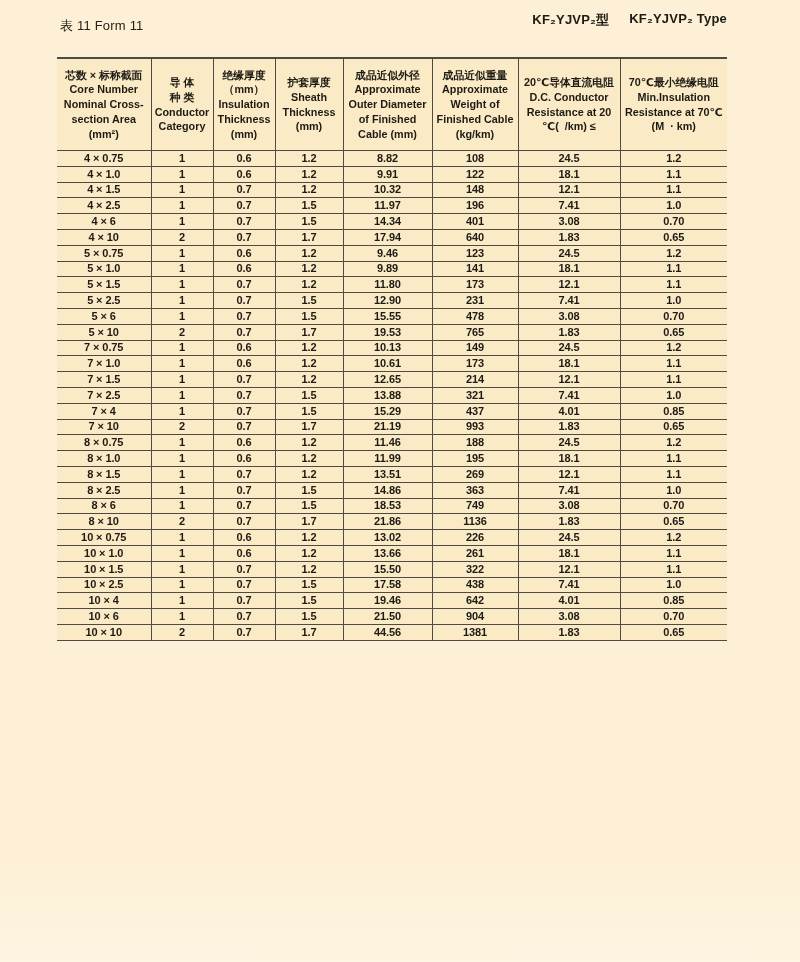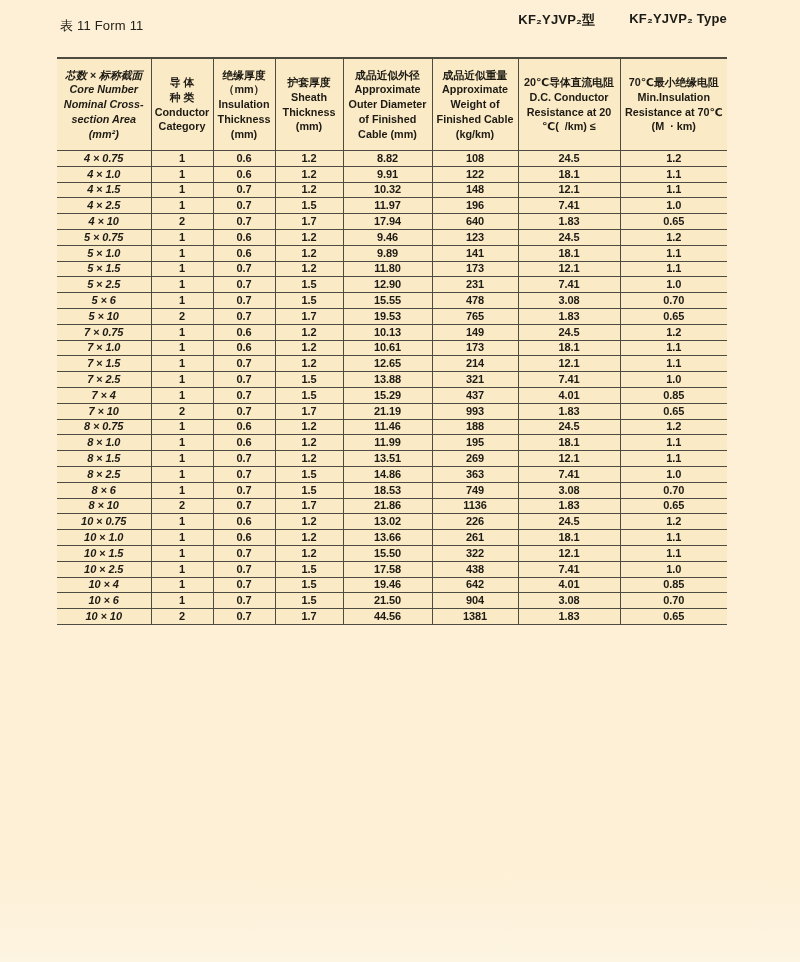--- a/index.html
+++ b/index.html
@@ -11,37 +11,37 @@
   .page{
     position:relative;width:800px;height:962px;overflow:hidden;
     background:linear-gradient(180deg,var(--page-bg) 0%,var(--page-bg) 90%,#fdf4e1 100%);
   }
   .form-label{
     position:absolute;left:60px;top:17px;
     font-size:13px;color:#24221a;letter-spacing:0.2px;
   }
   .type-title{
     position:absolute;top:11px;right:73px;
-    display:flex;gap:34px;
+    display:flex;gap:20px;
     font-weight:bold;font-size:13px;color:#1d1b15;letter-spacing:0.2px;
   }
   table.spec{
     position:absolute;left:57px;top:57px;width:670px;
     border-collapse:collapse;table-layout:fixed;
     border-top:2px solid var(--line);
   }
   table.spec th, table.spec td{
     border-bottom:1.5px solid var(--line);
     border-left:1.5px solid var(--line);
     background:var(--cell-bg);
     color:var(--ink);
     text-align:center;vertical-align:middle;
     overflow:hidden;
   }
-  table.spec th:first-child, table.spec td:first-child{border-left:none;font-style:italic;}
+  table.spec th:first-child, table.spec td:first-child{border-left:none;}
   table.spec th{
     height:91px;
     font-size:10.8px;font-weight:bold;line-height:1.36;
     white-space:pre-line;padding:0 1px;
   }
   table.spec td{
     height:14.8px;
     font-size:11px;font-weight:bold;letter-spacing:-0.1px;
     padding:0;line-height:1;
   }
@@ -144,20 +144,30 @@
           <td>4 × 2.5</td>
           <td>1</td>
           <td>0.7</td>
           <td>1.5</td>
           <td>11.97</td>
           <td>196</td>
           <td>7.41</td>
           <td>1.0</td>
         </tr>
         <tr>
+          <td>4 × 6</td>
+          <td>1</td>
+          <td>0.7</td>
+          <td>1.5</td>
+          <td>14.34</td>
+          <td>401</td>
+          <td>3.08</td>
+          <td>0.70</td>
+        </tr>
+        <tr>
           <td>4 × 10</td>
           <td>2</td>
           <td>0.7</td>
           <td>1.7</td>
           <td>17.94</td>
           <td>640</td>
           <td>1.83</td>
           <td>0.65</td>
         </tr>
         <tr>

